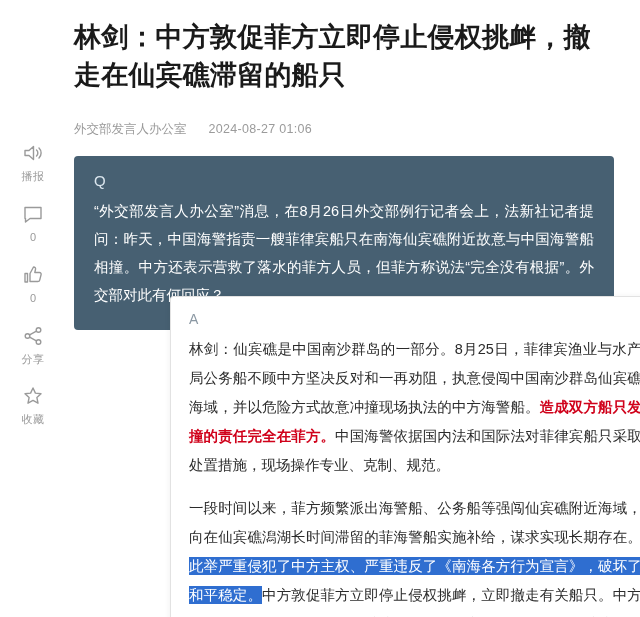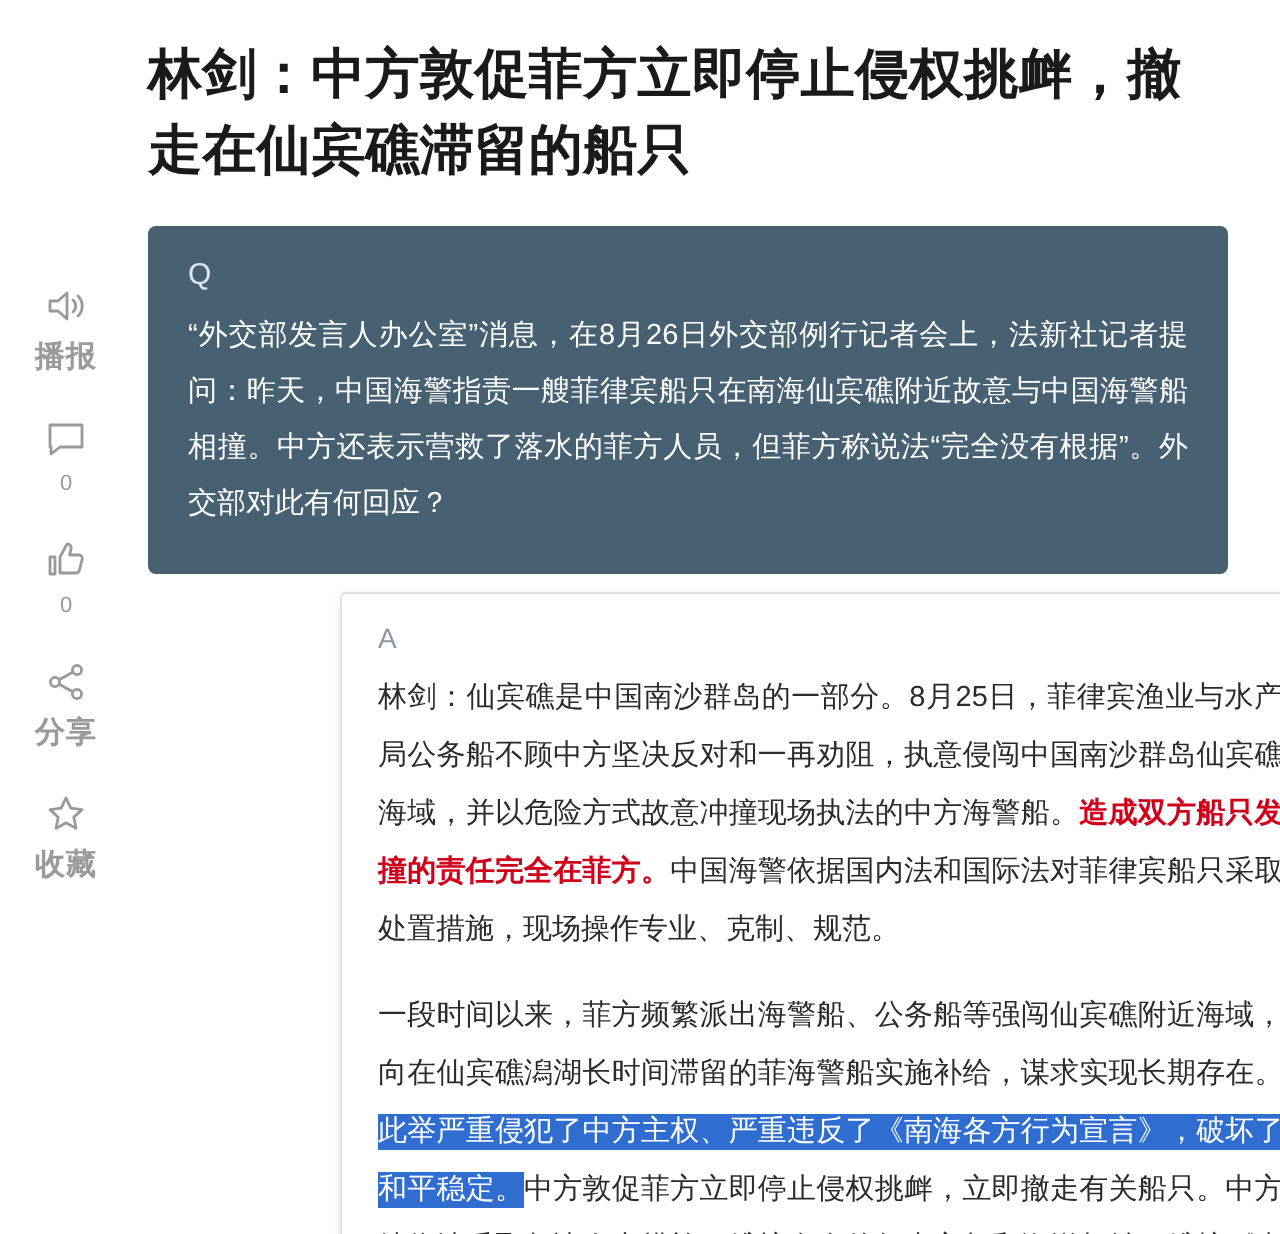--- a/index.html
+++ b/index.html
@@ -45,24 +45,23 @@
   .rail-icon {
     width: 26px;
     height: 26px;
     display: flex;
     align-items: center;
     justify-content: center;
     margin-bottom: 3px;
   }
   .rail-icon svg { display:block; }
   .rail-label {
-    font-size: 15px;
+    font-size: 11px;
     color: #9a9a9a;
     letter-spacing: 0.5px;
-    font-weight: bold;
   }
   .rail-count {
     font-size: 11px;
     color: #9a9a9a;
   }
 
   
   .main {
     flex: 1 1 auto;
     padding: 0 20px 0 0;
@@ -208,20 +207,24 @@
       </span>
       <span class="rail-label">收藏</span>
     </div>
 
   </div>
 
   <div class="main">
 
     <h1 class="headline">林剑：中方敦促菲方立即停止侵权挑衅，撤走在仙宾礁滞留的船只</h1>
 
+    <div class="meta">
+      <span class="meta-source">外交部发言人办公室</span>
+      <span class="meta-time">2024-08-27 01:06</span>
+    </div>
 
     <div class="qa-wrap">
       <div class="q-card">
         <div class="q-mark">Q</div>
         <div class="q-text">“外交部发言人办公室”消息，在8月26日外交部例行记者会上，法新社记者提问：昨天，中国海警指责一艘菲律宾船只在南海仙宾礁附近故意与中国海警船相撞。中方还表示营救了落水的菲方人员，但菲方称说法“完全没有根据”。外交部对此有何回应？</div>
       </div>
     </div>
 
     <div class="a-card">
       <div class="a-mark">A</div>

